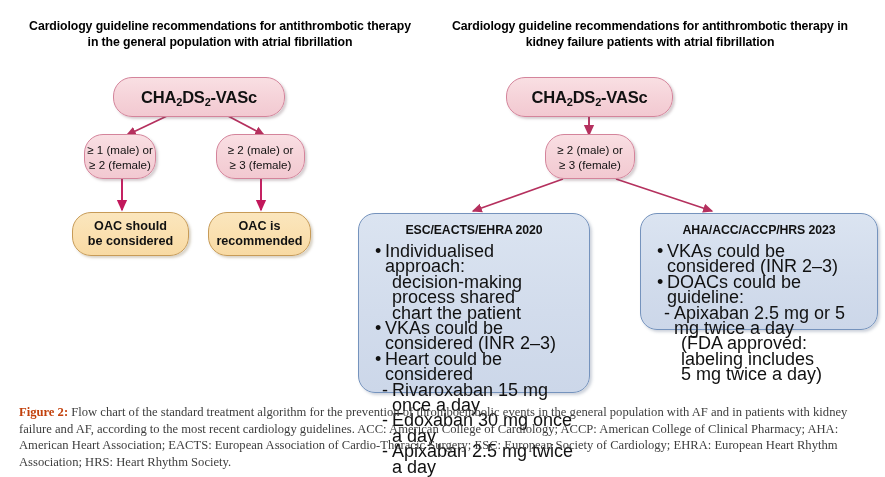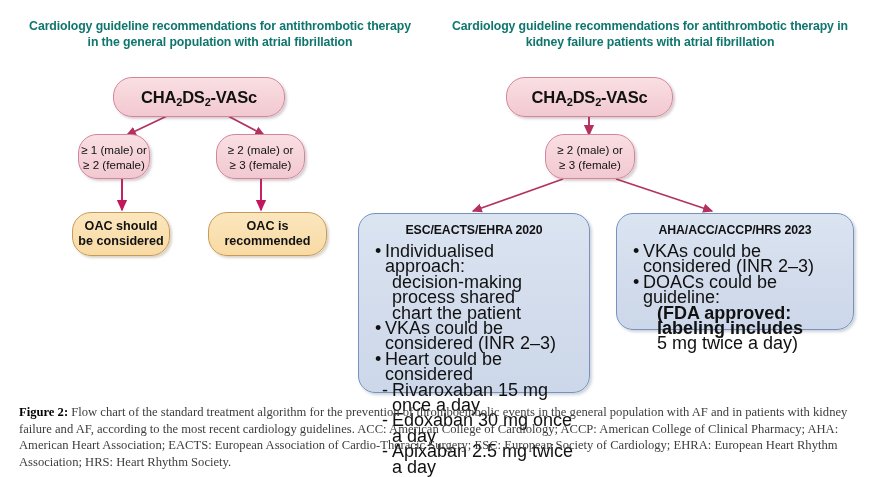--- a/index.html
+++ b/index.html
@@ -23,21 +23,21 @@
     height: 477px;
   }
 
   
   .panel-title {
     position: absolute;
     text-align: center;
     font-weight: bold;
     font-size: 12.3px;
     line-height: 15.6px;
-    color: #0f766e;
+    color: #000000;
     letter-spacing: -0.1px;
   }
   #title-left  { left: 28px;  top: 19px; width: 384px; }
   #title-right { left: 450px; top: 19px; width: 400px; }
 
   
   .node {
     position: absolute;
     box-sizing: border-box;
     display: flex;
@@ -154,21 +154,21 @@
     top: 404px;
     width: 852px;
     font-family: "Liberation Serif", serif;
     font-size: 12.6px;
     line-height: 16.7px;
     color: #3d3d3d;
     text-align: left;
   }
   #caption .figlabel {
     font-weight: bold;
-    color: #000000;
+    color: #c2410c;
   }
 </style>
 </head>
 <body>
 
 <div class="canvas">
 
   <svg id="arrow-layer" viewBox="0 0 885 400" width="885" height="400">
     <defs>
       <marker id="ah" markerWidth="7" markerHeight="7" refX="5.2" refY="3.1" orient="auto" markerUnits="strokeWidth">
@@ -207,30 +207,30 @@
       <line x1="616" y1="179" x2="712" y2="211" stroke="#b5305e" stroke-width="1.7" marker-end="url(#ah)"></line>
     </g>
   </svg>
 
   <div class="panel-title" id="title-left">Cardiology guideline recommendations for antithrombotic therapy in the general population with atrial fibrillation</div>
 
   <div class="node pink score-box" id="left-root" style="left:113px; top:77px; width:172px; height:40px;">
     <span><span>CHA</span><sub>2</sub><span>DS</span><sub>2</sub><span>-VASc</span></span>
   </div>
 
-  <div class="node pink crit-box" id="left-crit-1" style="left:78px; top:134px; width:72px; height:45px; white-space:pre-line;">≥ 1 (male) or
+  <div class="node pink crit-box" id="left-crit-1" style="left:84px; top:134px; width:72px; height:45px; white-space:pre-line;">≥ 1 (male) or
 ≥ 2 (female)</div>
 
   <div class="node pink crit-box" id="left-crit-2" style="left:216px; top:134px; width:89px; height:45px; white-space:pre-line;">≥ 2 (male) or
 ≥ 3 (female)</div>
 
-  <div class="node cream oac-box" id="left-oac-1" style="left:72px; top:212px; width:98px; height:44px; white-space:pre-line;">OAC should
+  <div class="node cream oac-box" id="left-oac-1" style="left:72px; top:212px; width:117px; height:44px; white-space:pre-line;">OAC should
 be considered</div>
 
-  <div class="node cream oac-box" id="left-oac-2" style="left:208px; top:212px; width:119px; height:44px; white-space:pre-line;text-align:center;">OAC is
+  <div class="node cream oac-box" id="left-oac-2" style="left:208px; top:212px; width:103px; height:44px; white-space:pre-line;text-align:center;">OAC is
 recommended</div>
 
   <div class="panel-title" id="title-right">Cardiology guideline recommendations for antithrombotic therapy in kidney failure patients with atrial fibrillation</div>
 
   <div class="node pink score-box" id="right-root" style="left:506px; top:77px; width:167px; height:40px;">
     <span><span>CHA</span><sub>2</sub><span>DS</span><sub>2</sub><span>-VASc</span></span>
   </div>
 
   <div class="node pink crit-box" id="right-crit-1" style="left:545px; top:134px; width:90px; height:45px; white-space:pre-line;">≥ 2 (male) or
 ≥ 3 (female)</div>
@@ -242,26 +242,27 @@
       <li class="cont">decision-making process shared</li>
       <li class="cont">chart the patient</li>
       <li class="bullet">VKAs could be considered (INR 2–3)</li>
       <li class="bullet">Heart could be considered</li>
       <li class="dash">Rivaroxaban 15 mg once a day</li>
       <li class="dash">Edoxaban 30 mg once a day</li>
       <li class="dash">Apixaban 2.5 mg twice a day</li>
     </ul>
   </div>
 
-  <div class="node blue" id="guide-box-1" style="left:616px; top:213px; width:238px; height:117px;">
+  <div class="node blue" id="guide-box-1" style="left:640px; top:213px; width:238px; height:117px;">
     <div class="guide-head">AHA/ACC/ACCP/HRS 2023</div>
     <ul class="guide-list">
       <li class="bullet">VKAs could be considered (INR 2–3)</li>
       <li class="bullet">DOACs could be guideline:</li>
-      <li class="cont" style="padding-left:24px;font-weight:bold;">(FDA approved: labeling includes</li>
+      <li class="dash">Apixaban 2.5 mg or 5 mg twice a day</li>
+      <li class="cont" style="padding-left:24px;">(FDA approved: labeling includes</li>
       <li class="cont" style="padding-left:24px;">5 mg twice a day)</li>
     </ul>
   </div>
 
   <div id="caption">
     <span class="figlabel">Figure 2:</span><span> Flow chart of the standard treatment algorithm for the prevention of thromboembolic events in the general population with AF and in patients with kidney failure and AF, according to the most recent cardiology guidelines. ACC: American College of Cardiology; ACCP: American College of Clinical Pharmacy; AHA: American Heart Association; EACTS: European Association of Cardio-Thoracic Surgery; ESC: European Society of Cardiology; EHRA: European Heart Rhythm Association; HRS: Heart Rhythm Society.</span>
   </div>
 
 </div>
 

